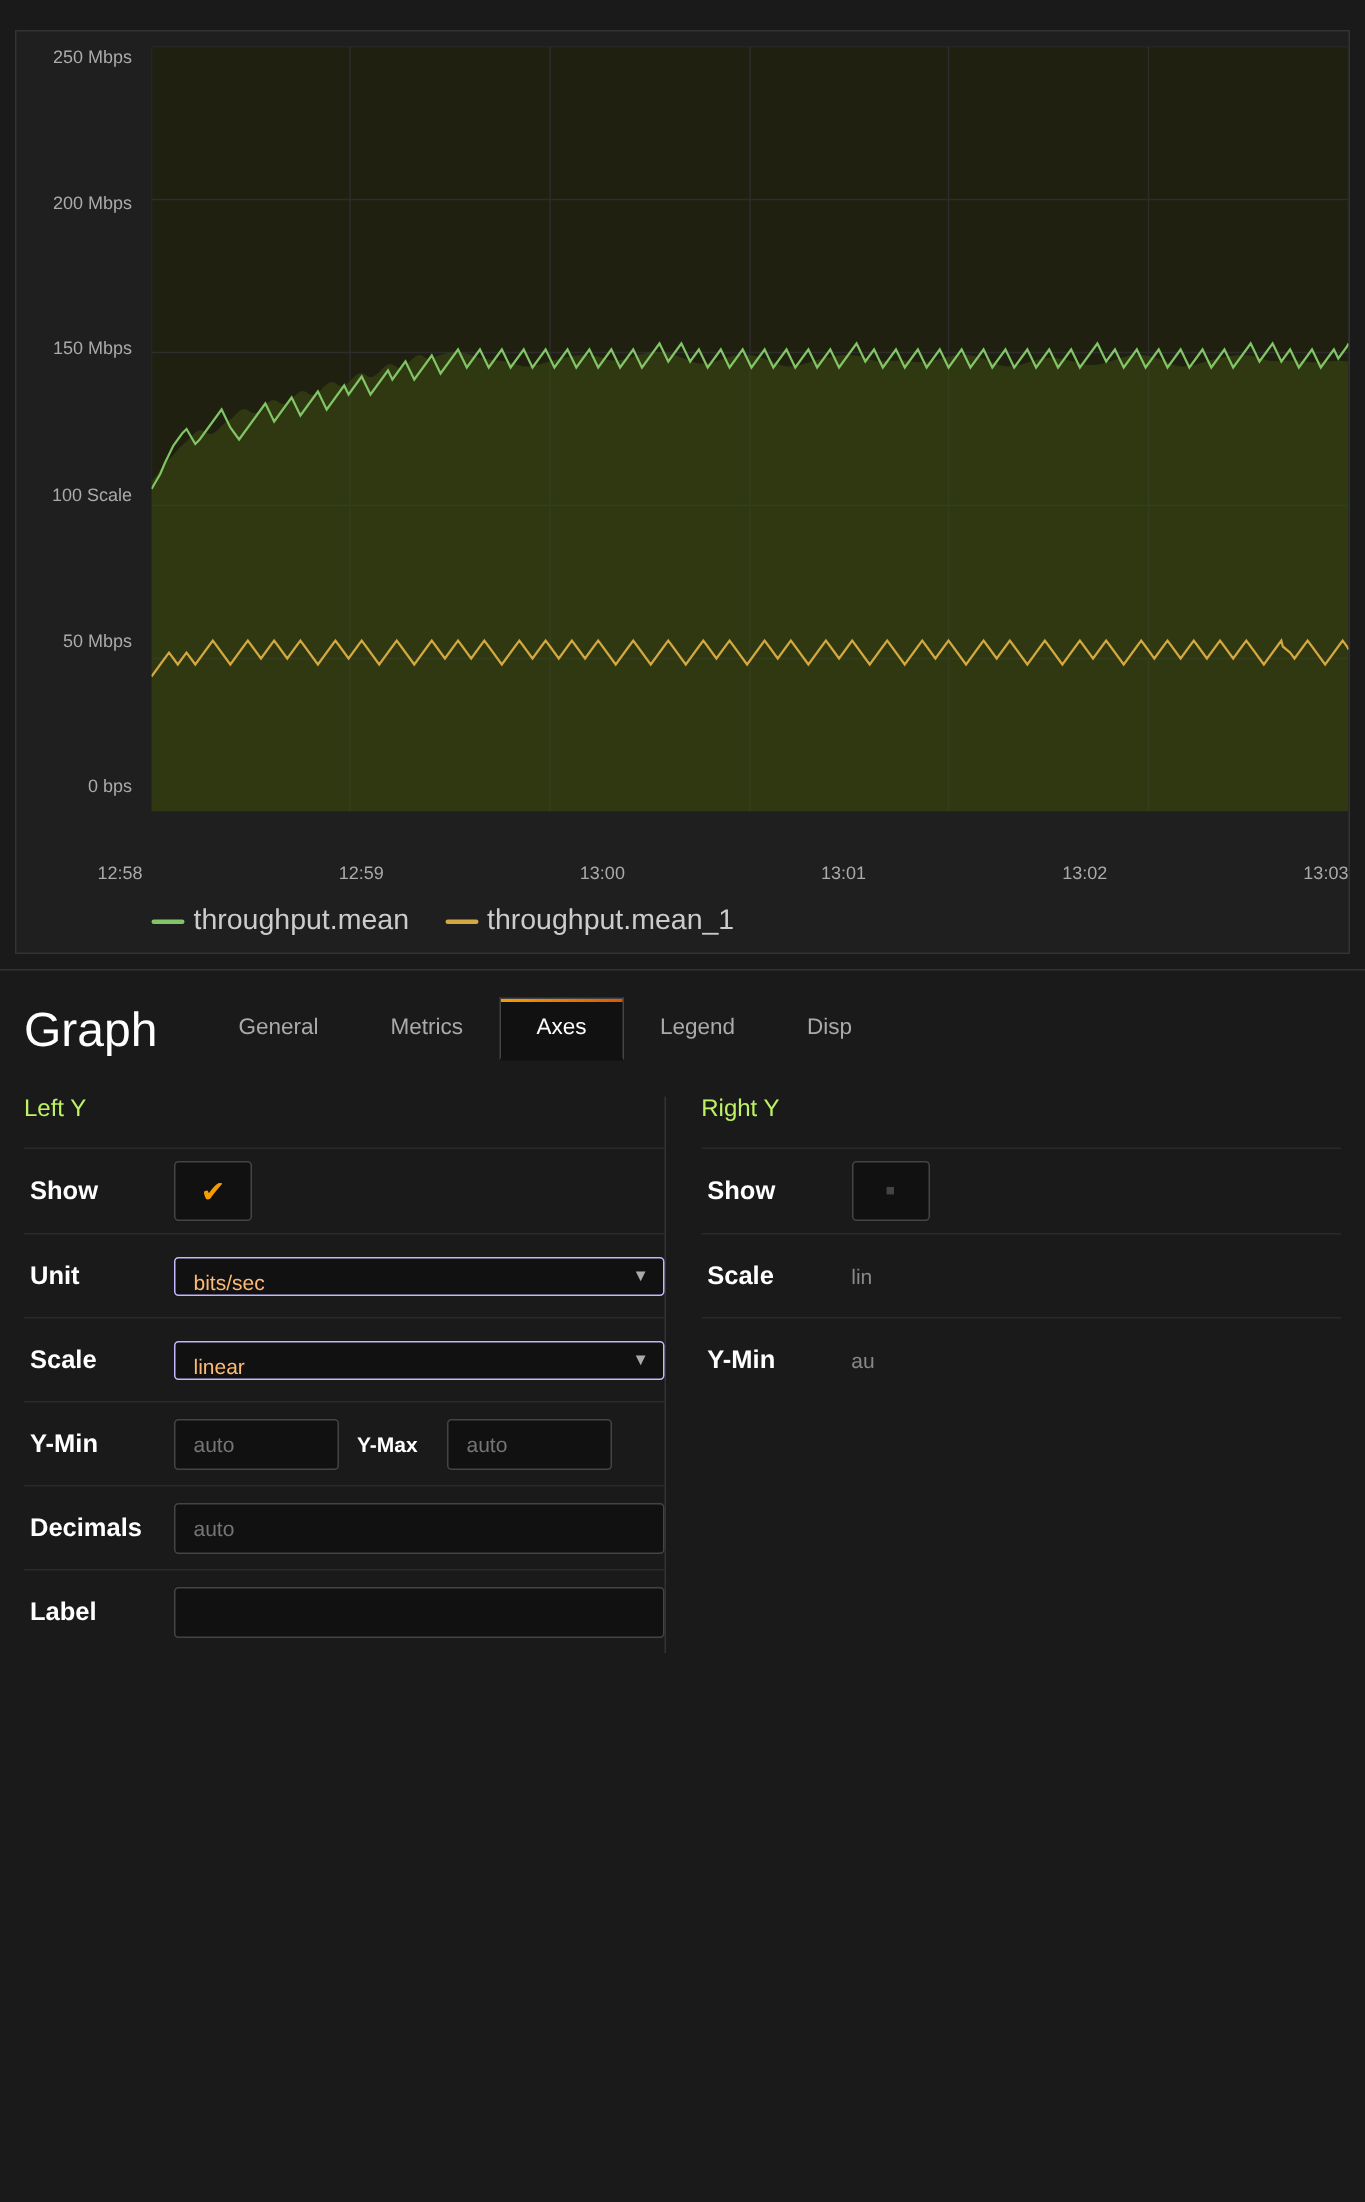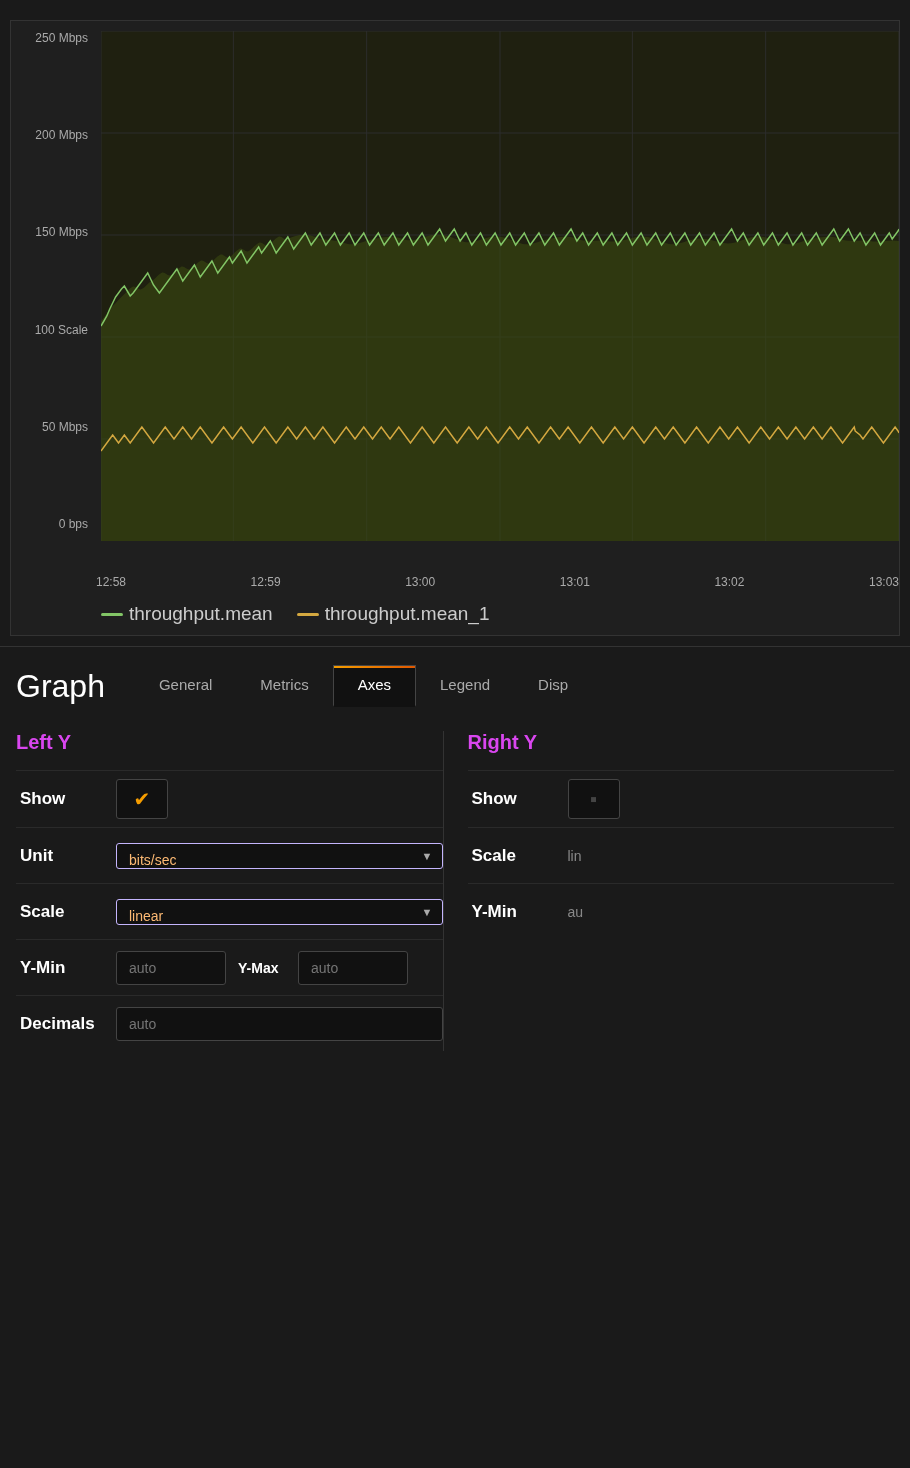--- a/index.html
+++ b/index.html
@@ -57,21 +57,21 @@
       width: 100%;
       height: 100%;
     }
 
     .x-axis-labels {
       display: flex;
       justify-content: space-between;
       padding: 4px 0 4px 0;
       font-size: 12px;
       color: #aaa;
-      margin-left: 85px;
+      margin-left: 54px;
       margin-right: 0;
     }
 
     .legend-row {
       display: flex;
       align-items: center;
       padding: 10px 0 10px 90px;
       gap: 24px;
     }
 
@@ -158,23 +158,23 @@
       flex: 1;
     }
 
     .settings-col-right {
       flex: 1;
       border-left: 1px solid #333;
       padding-left: 24px;
     }
 
     .col-title {
-      font-size: 20px;
-      font-weight: 700;
-      color: #d946ef;
+      font-size: 16px;
+      font-weight: 400;
+      color: #bef264;
       margin-bottom: 16px;
     }
 
     .form-row {
       display: flex;
       align-items: center;
       border-top: 1px solid #2a2a2a;
       min-height: 56px;
       padding: 8px 0;
     }
@@ -490,20 +490,26 @@
       </div>
     </div>
 
     <div class="form-row">
       <div class="form-label">Decimals</div>
       <div class="form-control">
         <input type="text" class="input-control" placeholder="auto" style="">
       </div>
     </div>
 
+    <div class="form-row">
+      <div class="form-label">Label</div>
+      <div class="form-control">
+        <input type="text" class="input-control" placeholder="" style="">
+      </div>
+    </div>
   </div>
 
   <div class="settings-col-right">
     <div class="col-title">Right Y</div>
 
     <div class="form-row">
       <div class="form-label">Show</div>
       <div class="form-control">
         <div class="checkbox-btn" style="background:#111;">
           <span style="color:#444; font-size:20px;">▪</span>

